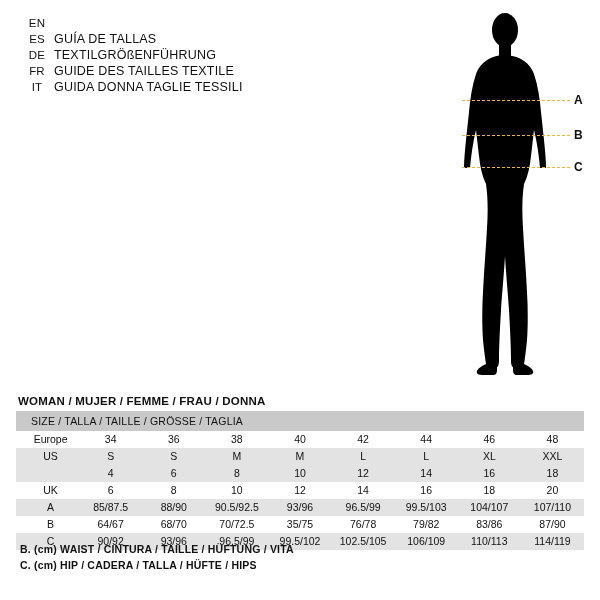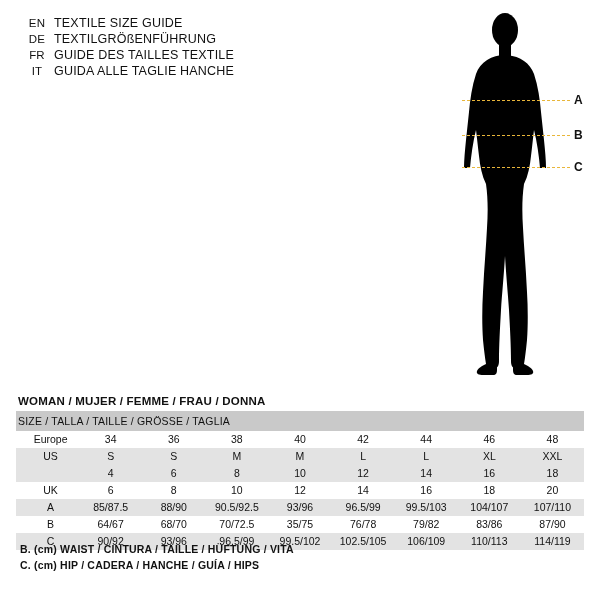--- a/index.html
+++ b/index.html
@@ -94,21 +94,21 @@
     line-height: 13px;
   }
   .col-label {
     text-align: center;
     padding-left: 6px;
     width: 88px;
   }
   tr.head td {
     background: #c9c9c9;
     text-align: left;
-    padding-left: 2px;
+    padding-left: 15px;
     font-size: 10.5px;
     letter-spacing: 0.2px;
     height: 16px;
   }
   tr.shade td { background: #e3e3e3; }
   tr.plain td { background: #ffffff; }
 
   
   #legend {
     position: absolute;
@@ -123,33 +123,36 @@
     line-height: 16px;
     color: #111;
   }
 </style>
 </head>
 <body>
 
 <div id="lang-block">
   <div class="lang-row">
     <span class="lang-code">EN</span>
-    <span class="lang-text">TEXTILE SIZE GUIDE</span>
+  </div>
+  <div class="lang-row">
+    <span class="lang-code">ES</span>
+    <span class="lang-text">GUÍA DE TALLAS</span>
   </div>
   <div class="lang-row">
     <span class="lang-code">DE</span>
     <span class="lang-text">TEXTILGRÖßENFÜHRUNG</span>
   </div>
   <div class="lang-row">
     <span class="lang-code">FR</span>
     <span class="lang-text">GUIDE DES TAILLES TEXTILE</span>
   </div>
   <div class="lang-row">
     <span class="lang-code">IT</span>
-    <span class="lang-text">GUIDA ALLE TAGLIE HANCHE</span>
+    <span class="lang-text">GUIDA DONNA TAGLIE TESSILI</span>
   </div>
 </div>
 
 <div id="figure-area">
   <svg id="figure-svg" width="200" height="370" viewBox="0 0 200 370">
     <g fill="#000000">
 
       <ellipse cx="105" cy="22" rx="13" ry="17"></ellipse>
 
       <path d="M99 36 h12 v14 h-12 z"></path>
@@ -286,14 +289,14 @@
         <td>106/109</td>
         <td>110/113</td>
         <td>114/119</td>
       </tr>
     </tbody>
   </table>
 </div>
 
 <div id="legend">
   <div class="legend-row">B. (cm) WAIST / CINTURA / TAILLE / HÜFTUNG / VITA</div>
-  <div class="legend-row">C. (cm) HIP / CADERA / HANCHE / GUÍA / HIPS</div>
+  <div class="legend-row">C. (cm) HIP / CADERA / TALLA / HÜFTE / HIPS</div>
 </div>
 
 </body></html>

